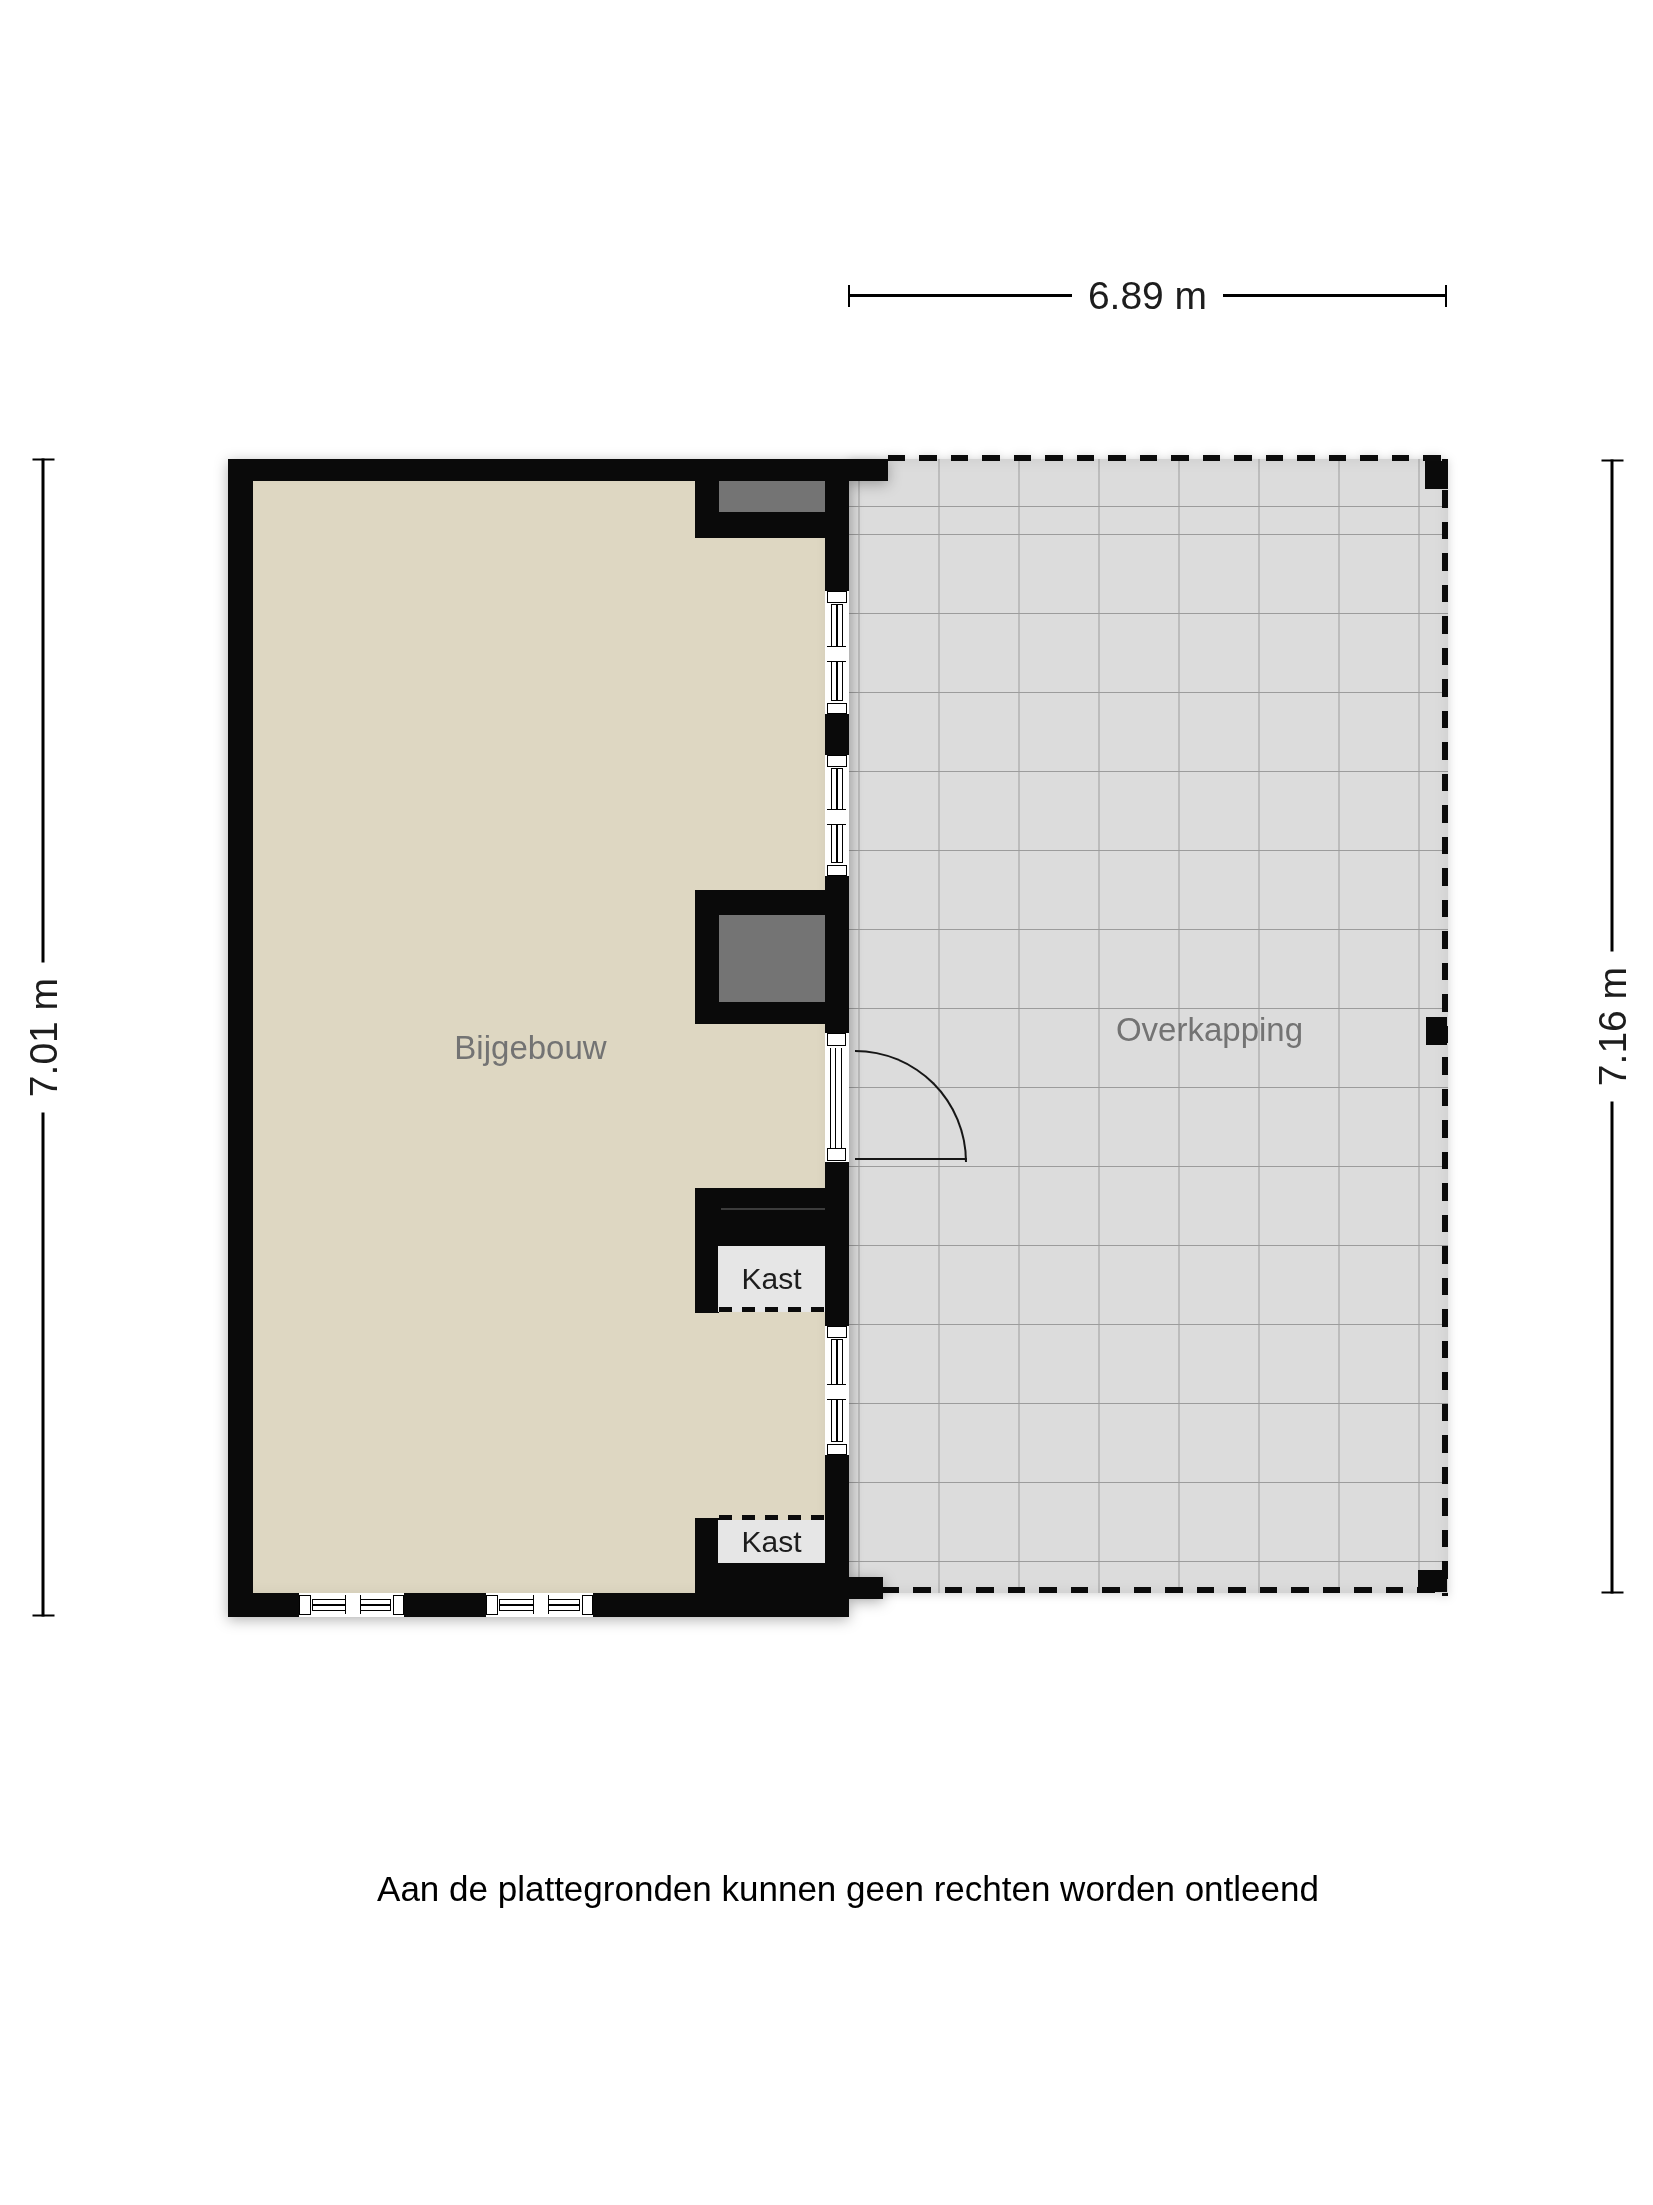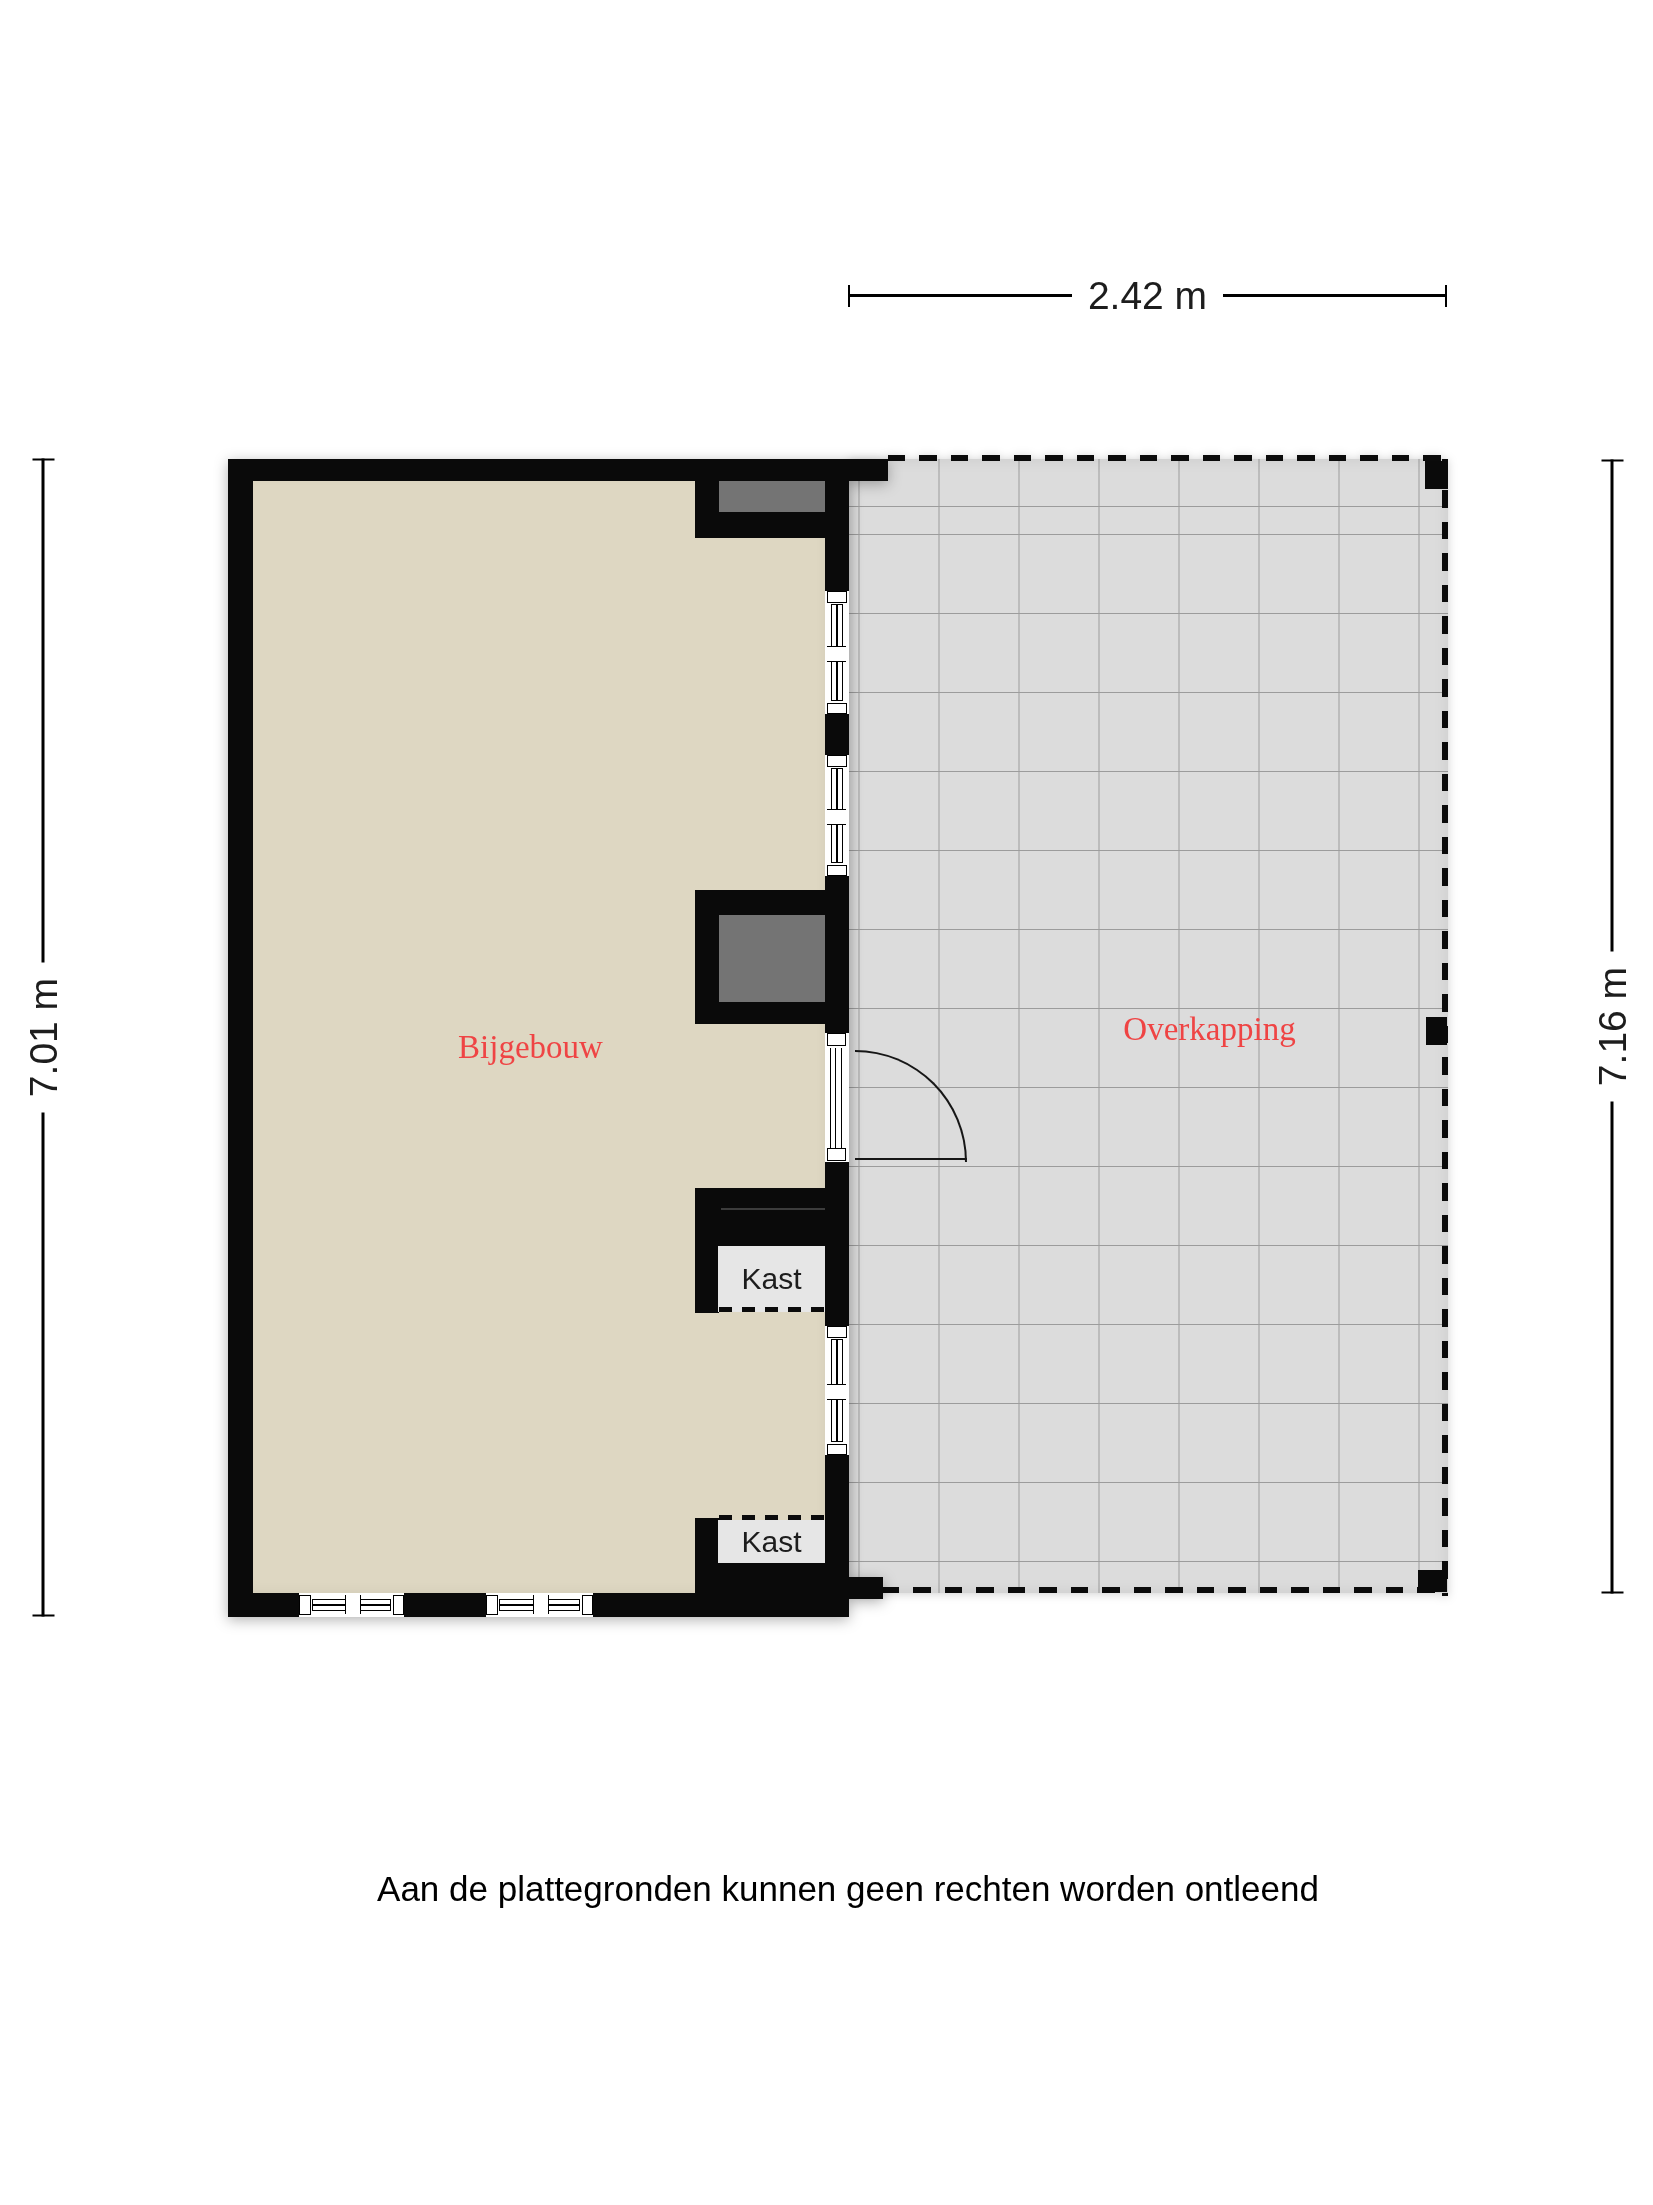--- a/index.html
+++ b/index.html
@@ -58,21 +58,21 @@
   
   .dim{position:absolute;height:47px;text-align:center;}
   .dim .line{position:absolute;left:0;right:0;top:50%;margin-top:-1.2px;height:2.4px;background:#000;}
   .dim .tick{position:absolute;width:2.4px;height:22px;top:50%;margin-top:-11px;background:#000;}
   .dim .tl{left:0;} .dim .tr{right:0;}
   .dim .lbl{position:relative;z-index:2;display:inline-block;background:#fff;padding:0 15.8px;
             font-size:39px;line-height:47px;color:#1d1d1d;}
   .rot{transform:rotate(-90deg);}
 
   
-  .room-label{position:absolute;text-align:center;font-size:33px;line-height:39px;color:#ef4444;font-family:Liberation Serif, serif;}
+  .room-label{position:absolute;text-align:center;font-size:33px;line-height:39px;color:#737373;}
   .footer-line{position:absolute;left:218px;width:1260px;text-align:center;font-size:35px;line-height:41px;color:#000;}
 </style>
 </head>
 <body>
 
 <div id="canvas">
 
   <div id="canopy">
     <div class="abs canopy-floor" style="left:849px;top:459px;width:599px;height:1134px;"></div>
     <div class="abs dash-h" style="left:888px;top:455px;width:560px;height:5.5px;"></div>
@@ -156,21 +156,21 @@
     <div class="abs door-jamb" style="left:827px;top:1148px;width:17.3px;height:11px;"></div>
   </div>
 
   <div class="abs door-arc" style="left:855px;top:1050px;width:110px;height:110px;"></div>
   <div class="abs door-leaf" style="left:855px;top:1158px;width:112px;height:2.4px;"></div>
 
   <div class="dim" style="left:848px;top:272px;width:599px;">
     <div class="line"></div>
     <div class="tick tl"></div>
     <div class="tick tr"></div>
-    <span class="lbl">2.42 m</span>
+    <span class="lbl">6.89 m</span>
   </div>
   <div class="dim rot" style="left:-536px;top:1014px;width:1158px;">
     <div class="line"></div>
     <div class="tick tl"></div>
     <div class="tick tr"></div>
     <span class="lbl">7.01 m</span>
   </div>
   <div class="dim rot" style="left:1045px;top:1003px;width:1134px;">
     <div class="line"></div>
     <div class="tick tl"></div>

